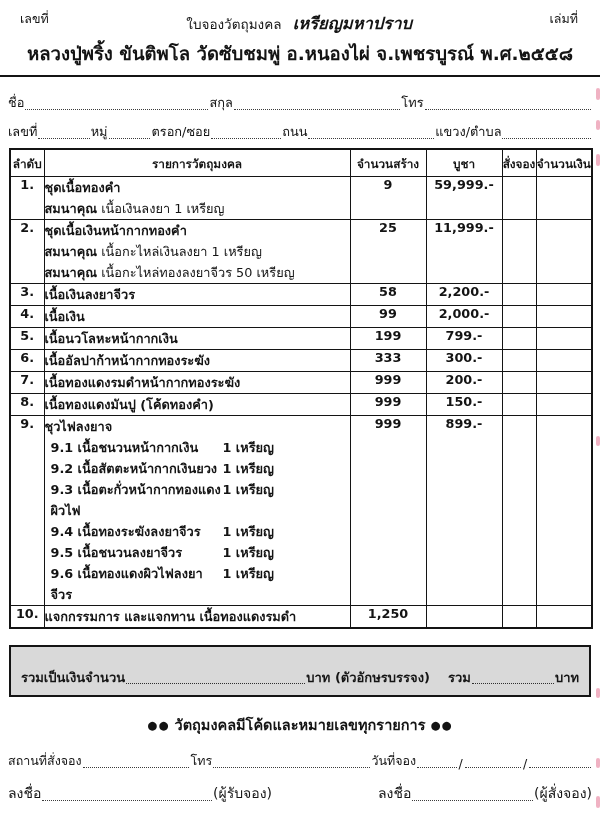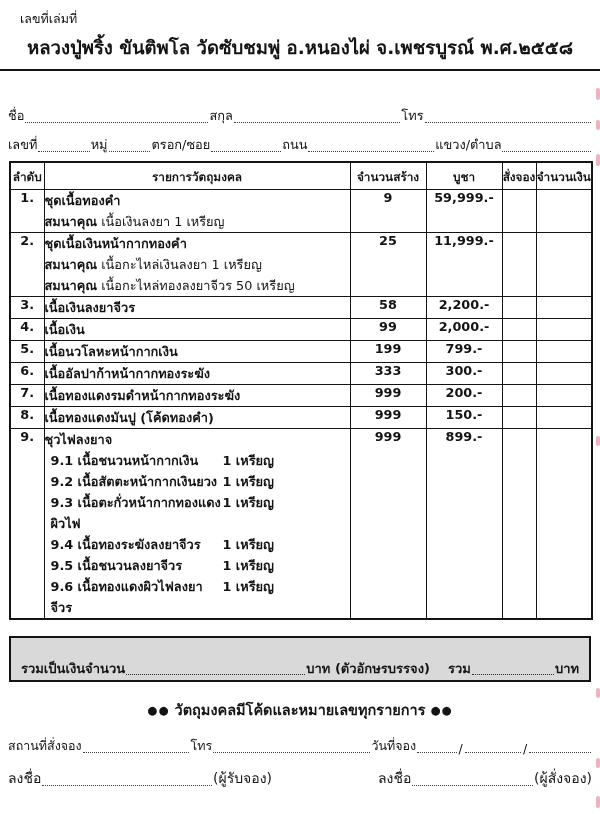--- a/index.html
+++ b/index.html
@@ -10,21 +10,21 @@
   }
 
   
   .hdr { display:flex; align-items:flex-start; padding:9px 22px 0 20px; font-size:12.5px; }
   .hdr-center { flex:1; text-align:center; font-size:13.5px; padding-top:1px; }
   .doc-title { font-weight:bold; font-style:italic; font-size:16.5px; margin-left:7px; }
   .subtitle { text-align:center; font-weight:bold; font-size:18.5px; margin-top:3px; }
   .hrule { border-top:2px solid var(--ink,#141414); margin-top:7px; }
 
   
-  .fields { padding:8px 8px 0 8px; font-size:12.8px;margin-top:19px; }
+  .fields { padding:8px 8px 0 8px; font-size:12.8px; }
   .frow { display:flex; align-items:flex-end; height:29px; }
   .lbl { white-space:nowrap; padding-bottom:1px; }
   .dots { flex-grow:1; border-bottom:1.5px dotted #3c3c3c; height:1px; margin:0 1px 4px 1px; }
   .dots.g055{flex-grow:.55}.dots.g045{flex-grow:.45}.dots.g075{flex-grow:.75}
   .dots.g135{flex-grow:1.35}.dots.g095{flex-grow:.95}.dots.g11{flex-grow:1.1}
   .dots.g165{flex-grow:1.65}.dots.g175{flex-grow:1.75}.dots.g14{flex-grow:1.4}
   .dots.g035{flex-grow:.35}.dots.g05{flex-grow:.5}
 
   
   table.order { border-collapse:collapse; margin:5px 9px 16px 9px; width:582px;
@@ -35,21 +35,21 @@
   .c-item { padding:3px 6px 3px 8px; }
   .c-num  { text-align:center; font-weight:bold; padding-top:3px; }
   .line   { line-height:21px; }
   .line .b { font-weight:bold; }
   .line.sub { display:flex; padding-left:6px; line-height:21px;font-weight:bold; }
   .line.sub span:first-child { width:172px; }
 
   
   .summary { margin:8px 9px 16px 9px; border:2px solid var(--ink,#141414);
     background:var(--summary-bg,#d9d9d9); height:41px; display:flex;
-    align-items:flex-end; padding:0 10px 1px 10px; font-weight:bold; font-size:13px; }
+    align-items:flex-end; padding:0 10px 7px 10px; font-weight:bold; font-size:13px; }
   .summary .dots { border-bottom-color:#2e2e2e; }
   .sp20 { width:18px; }
 
   
   .note { text-align:center; font-weight:bold; font-size:14.5px; margin-top:12px; }
   .note .mark { font-size:11.5px; letter-spacing:1px; position:relative; top:-1px; }
   .booking { display:flex; align-items:flex-end; padding:0 8px; margin-top:16px; font-size:12.5px; height:20px; }
   .slash { padding:0 1px 1px 1px; }
   .sigs { display:flex; justify-content:space-between; padding:0 8px; margin-top:10px; font-size:14px; }
   .sig { display:flex; align-items:flex-end; }
@@ -59,20 +59,24 @@
   .scanedge { position:absolute; top:0; right:0; width:5px; height:814px; pointer-events:none; }
   .pm { position:absolute; right:0; width:4px; background:var(--scan-pink,#eda4b9); border-radius:2px; opacity:.85; }
 </style>
 </head>
 <body>
 
 <div class="page" style="--ink: #141414; --paper: #ffffff; --summary-bg: #d9d9d9; --scan-pink: #eda4b9;">
 
   <div class="hdr">
     <span class="lbl">เลขที่</span>
+    <span class="hdr-center">
+      <span>ใบจองวัตถุมงคล</span>
+      <span class="doc-title">เหรียญมหาปราบ</span>
+    </span>
     <span class="lbl">เล่มที่</span>
   </div>
   <div class="subtitle">หลวงปู่พริ้ง ขันติพโล วัดซับชมพู่ อ.หนองไผ่ จ.เพชรบูรณ์ พ.ศ.๒๕๕๘</div>
   <div class="hrule"></div>
 
   <div class="fields">
     <div class="frow">
       <span class="lbl">ชื่อ</span>
       <span class="dots g11"></span>
       <span class="lbl">สกุล</span>
@@ -224,20 +228,30 @@
             <div class="line sub">
               <span>9.6 เนื้อทองแดงผิวไฟลงยาจีวร</span>
               <span class="tabq">1 เหรียญ</span>
             </div>
           </td>
           <td class="c-num">999</td>
           <td class="c-num">899.-</td>
           <td class="c-num"></td>
           <td class="c-num"></td>
         </tr>
+        <tr>
+          <td class="c-no">10.</td>
+          <td class="c-item">
+            <div class="line"><span class="b">แจกกรรมการ และแจกทาน เนื้อทองแดงรมดำ</span></div>
+          </td>
+          <td class="c-num">1,250</td>
+          <td class="c-num"></td>
+          <td class="c-num"></td>
+          <td class="c-num"></td>
+        </tr>
       </tbody>
   </table>
 
   <div class="summary">
     <span>รวมเป็นเงินจำนวน</span>
     <span class="dots" style="flex-grow:2.4"></span>
     <span>บาท (ตัวอักษรบรรจง)</span>
     <span class="sp20"></span>
     <span>รวม</span>
     <span class="dots" style="flex-grow:1.1"></span>

